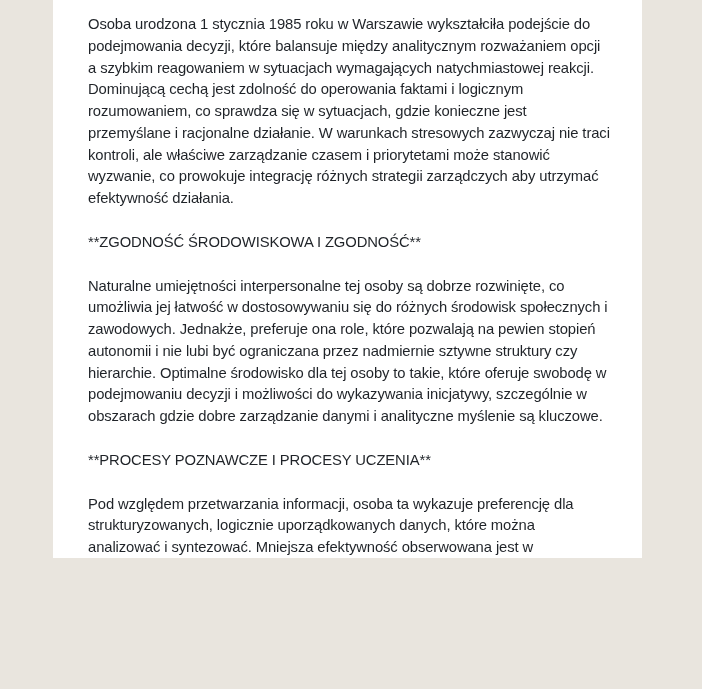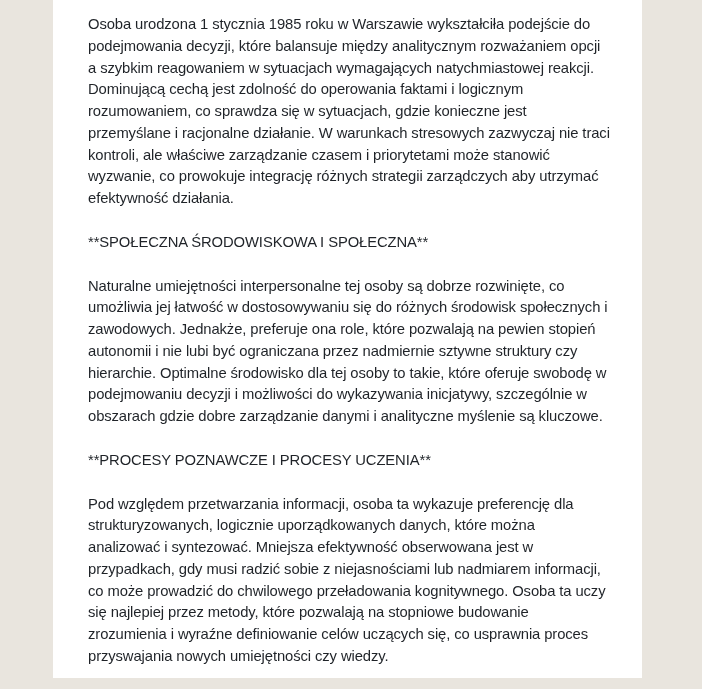--- a/index.html
+++ b/index.html
@@ -10,21 +10,21 @@
     width: 702px;
     height: 689px;
     background: #e9e5de;
     font-family: "Liberation Sans", "DejaVu Sans", sans-serif;
     overflow: hidden;
   }
   .document-panel {
     box-sizing: border-box;
     margin-left: 53px;
     width: 589px;
-    height: 678px;
+    height: 558px;
     background: #ffffff;
     padding: 14px 34px 0 35px;
     overflow: hidden;
   }
   .text-block {
     margin: 0 0 22px 0;
     font-size: 14.8px;
     line-height: 21.75px;
     letter-spacing: -0.1px;
     color: #1f2328;
@@ -42,21 +42,21 @@
 <div class="document-panel">
   <div class="text-block">Osoba urodzona 1 stycznia 1985 roku w Warszawie wykształciła podejście do
 podejmowania decyzji, które balansuje między analitycznym rozważaniem opcji
 a szybkim reagowaniem w sytuacjach wymagających natychmiastowej reakcji.
 Dominującą cechą jest zdolność do operowania faktami i logicznym
 rozumowaniem, co sprawdza się w sytuacjach, gdzie konieczne jest
 przemyślane i racjonalne działanie. W warunkach stresowych zazwyczaj nie traci
 kontroli, ale właściwe zarządzanie czasem i priorytetami może stanowić
 wyzwanie, co prowokuje integrację różnych strategii zarządczych aby utrzymać
 efektywność działania.</div>
-  <div class="text-block">**SPOŁECZNA ŚRODOWISKOWA I SPOŁECZNA**</div>
+  <div class="text-block">**ZGODNOŚĆ ŚRODOWISKOWA I ZGODNOŚĆ**</div>
   <div class="text-block">Naturalne umiejętności interpersonalne tej osoby są dobrze rozwinięte, co
 umożliwia jej łatwość w dostosowywaniu się do różnych środowisk społecznych i
 zawodowych. Jednakże, preferuje ona role, które pozwalają na pewien stopień
 autonomii i nie lubi być ograniczana przez nadmiernie sztywne struktury czy
 hierarchie. Optimalne środowisko dla tej osoby to takie, które oferuje swobodę w
 podejmowaniu decyzji i możliwości do wykazywania inicjatywy, szczególnie w
 obszarach gdzie dobre zarządzanie danymi i analityczne myślenie są kluczowe.</div>
   <div class="text-block">**PROCESY POZNAWCZE I PROCESY UCZENIA**</div>
   <div class="text-block">Pod względem przetwarzania informacji, osoba ta wykazuje preferencję dla
 strukturyzowanych, logicznie uporządkowanych danych, które można

